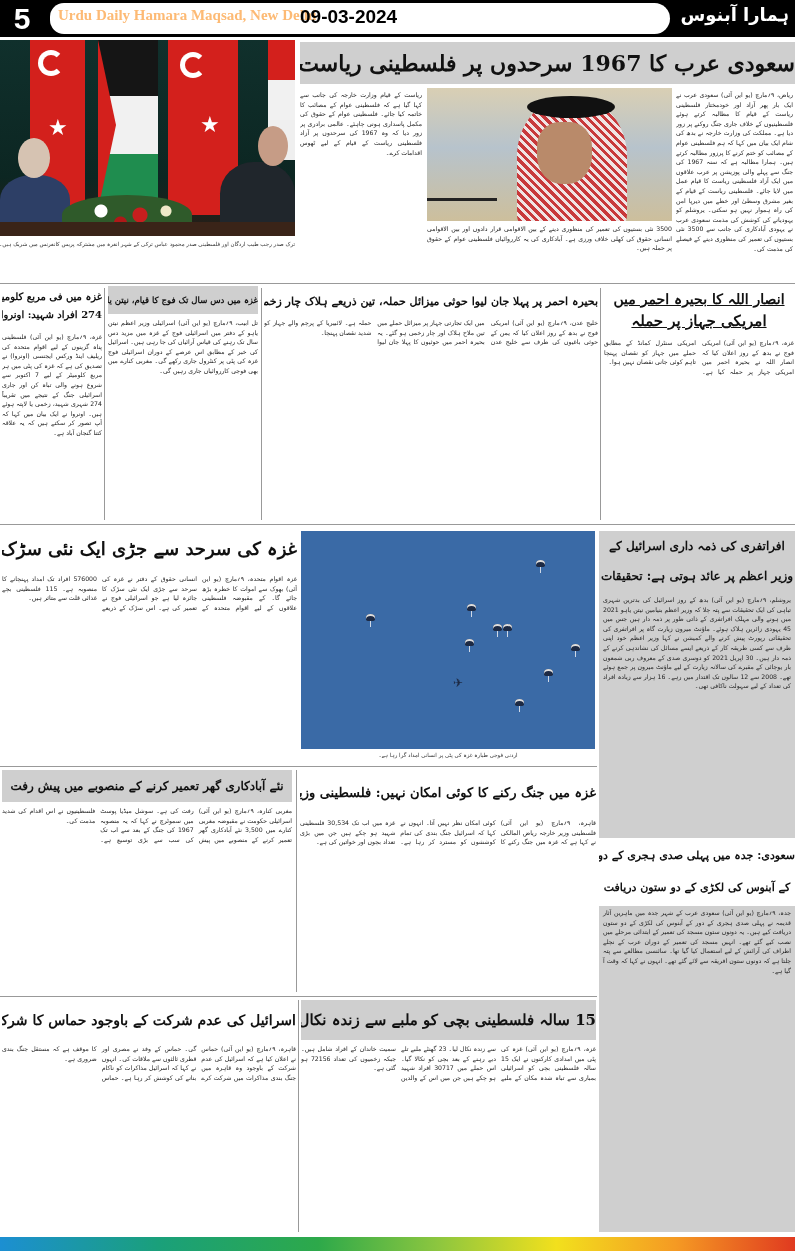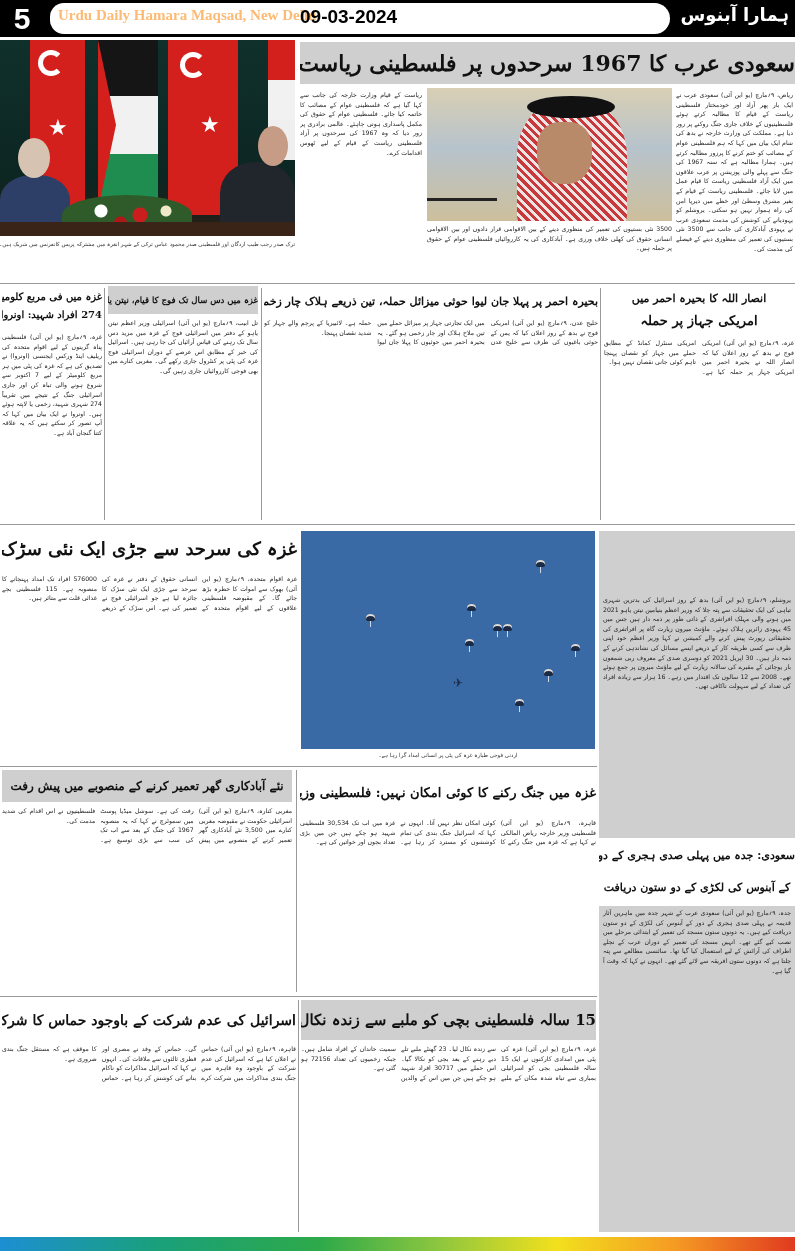--- a/index.html
+++ b/index.html
@@ -123,22 +123,22 @@
 <div class="abs urdu body-text" style="left:108px;top:318px;width:150px;height:202px;">تل ابیب، ۹؍مارچ (یو این آئی) اسرائیلی وزیر اعظم نیتن یاہو کے دفتر میں اسرائیلی فوج کے غزہ میں مزید دس سال تک رہنے کی قیاس آرائیاں کی جا رہی ہیں۔ اسرائیل کی خبر کے مطابق اس عرصے کے دوران اسرائیلی فوج غزہ کی پٹی پر کنٹرول جاری رکھے گی۔ مغربی کنارے میں بھی فوجی کارروائیاں جاری رہیں گی۔</div>
 <div class="rule-v" style="left:261px;top:288px;height:232px;"></div>
 
 <div class="abs" style="left:264px;top:288px;width:334px;height:28px;">
   <div class="headline" style="font-size:11px;line-height:28px;">بحیرہ احمر پر پہلا جان لیوا حوثی میزائل حملہ، تین ذریعے ہلاک چار زخمی</div>
 </div>
 <div class="abs urdu body-text" style="left:264px;top:318px;width:334px;height:202px;column-count:3;column-gap:6px;">خلیج عدن، ۹؍مارچ (یو این آئی) امریکی فوج نے بدھ کے روز اعلان کیا کہ یمن کے حوثی باغیوں کی طرف سے خلیج عدن میں ایک تجارتی جہاز پر میزائل حملے میں تین ملاح ہلاک اور چار زخمی ہو گئے۔ یہ بحیرہ احمر میں حوثیوں کا پہلا جان لیوا حملہ ہے۔ لائبیریا کے پرچم والے جہاز کو شدید نقصان پہنچا۔</div>
 <div class="rule-v" style="left:600px;top:288px;height:232px;"></div>
 
 <div class="abs" style="left:604px;top:288px;width:190px;height:46px;">
-  <div class="headline" style="font-size:11px;line-height:22px;">انصار اللہ کا بحیرہ احمر میں</div>
-  <div class="headline" style="font-size:13px;line-height:22px;">امریکی جہاز پر حملہ</div>
+  <div class="headline" style="font-size:14px;line-height:22px;text-decoration:underline;">انصار اللہ کا بحیرہ احمر میں</div>
+  <div class="headline" style="font-size:15px;line-height:22px;text-decoration:underline;">امریکی جہاز پر حملہ</div>
 </div>
 <div class="abs urdu body-text" style="left:604px;top:338px;width:190px;height:182px;column-count:2;column-gap:6px;">غزہ، ۹؍مارچ (یو این آئی) امریکی فوج نے بدھ کے روز اعلان کیا کہ انصار اللہ نے بحیرہ احمر میں امریکی جہاز پر حملہ کیا ہے۔ امریکی سنٹرل کمانڈ کے مطابق حملے میں جہاز کو نقصان پہنچا تاہم کوئی جانی نقصان نہیں ہوا۔</div>
 
 <div class="rule-h" style="left:0;top:524px;width:795px;"></div>
 
 <div class="abs" style="left:2px;top:528px;width:295px;height:42px;">
   <div class="headline" style="font-size:18px;line-height:42px;">غزہ کی سرحد سے جڑی ایک نئی سڑک کا جائزہ</div>
 </div>
 <div class="abs urdu body-text" style="left:2px;top:574px;width:295px;height:190px;column-count:3;column-gap:5px;">غزہ اقوام متحدہ، ۹؍مارچ (یو این آئی) بھوک سے اموات کا خطرہ بڑھ جائے گا۔ کے مقبوضہ فلسطینی علاقوں کے لیے اقوام متحدہ کے انسانی حقوق کے دفتر نے غزہ کی سرحد سے جڑی ایک نئی سڑک کا جائزہ لیا ہے جو اسرائیلی فوج نے تعمیر کی ہے۔ اس سڑک کے ذریعے 576000 افراد تک امداد پہنچانے کا منصوبہ ہے۔ 115 فلسطینی بچے غذائی قلت سے متاثر ہیں۔</div>
 
@@ -150,20 +150,22 @@
   <div class="chute" style="left:202px;top:93px;"></div>
   <div class="chute" style="left:164px;top:108px;"></div>
   <div class="chute" style="left:270px;top:113px;"></div>
   <div class="chute" style="left:243px;top:138px;"></div>
   <div class="chute" style="left:214px;top:168px;"></div>
   <div class="plane" style="left:152px;top:145px;">✈</div>
 </div>
 <div class="abs caption" style="left:301px;top:751px;width:294px;height:10px;">اردنی فوجی طیارہ غزہ کی پٹی پر انسانی امداد گرا رہا ہے۔</div>
 
 <div class="abs gray-box" style="left:599px;top:531px;width:196px;height:62px;">
+  <div class="headline" style="font-size:12px;line-height:30px;">افراتفری کی ذمہ داری اسرائیل کے</div>
+  <div class="headline" style="font-size:12px;line-height:30px;">وزیر اعظم پر عائد ہوتی ہے: تحقیقات</div>
 </div>
 <div class="abs urdu body-text gray-box" style="left:599px;top:593px;width:196px;height:245px;padding:2px 4px;">یروشلم، ۹؍مارچ (یو این آئی) بدھ کے روز اسرائیل کی بدترین شہری تباہی کی ایک تحقیقات سے پتہ چلا کہ وزیر اعظم بنیامین نیتن یاہو 2021 میں ہونے والی مہلک افراتفری کے ذاتی طور پر ذمہ دار ہیں جس میں 45 یہودی زائرین ہلاک ہوئے۔ ماؤنٹ میرون زیارت گاہ پر افراتفری کی تحقیقاتی رپورٹ پیش کرنے والے کمیشن نے کہا وزیر اعظم خود اپنی طرف سے کسی طریقہ کار کے ذریعے ایسے مسائل کی نشاندہی کرنے کے ذمہ دار ہیں۔ 30 اپریل 2021 کو دوسری صدی کے معروف ربی شمعون بار یوچائی کے مقبرے کی سالانہ زیارت کے لیے ماؤنٹ میرون پر جمع ہوئے تھے۔ 2008 سے 12 سالوں تک اقتدار میں رہے۔ 16 ہزار سے زیادہ افراد کی تعداد کے لیے سہولت ناکافی تھی۔</div>
 
 <div class="rule-h" style="left:0;top:766px;width:597px;"></div>
 
 <div class="abs gray-box" style="left:2px;top:770px;width:290px;height:32px;">
   <div class="headline" style="font-size:12px;line-height:32px;">نئے آبادکاری گھر تعمیر کرنے کے منصوبے میں پیش رفت</div>
 </div>
 <div class="abs urdu body-text" style="left:2px;top:806px;width:290px;height:188px;column-count:3;column-gap:5px;">مغربی کنارہ، ۹؍مارچ (یو این آئی) اسرائیلی حکومت نے مقبوضہ مغربی کنارے میں 3,500 نئے آبادکاری گھر تعمیر کرنے کے منصوبے میں پیش رفت کی ہے۔ سوشل میڈیا پوسٹ میں سموٹرچ نے کہا کہ یہ منصوبہ 1967 کی جنگ کے بعد سے اب تک کی سب سے بڑی توسیع ہے۔ فلسطینیوں نے اس اقدام کی شدید مذمت کی۔</div>
 <div class="rule-v" style="left:296px;top:770px;height:222px;"></div>

